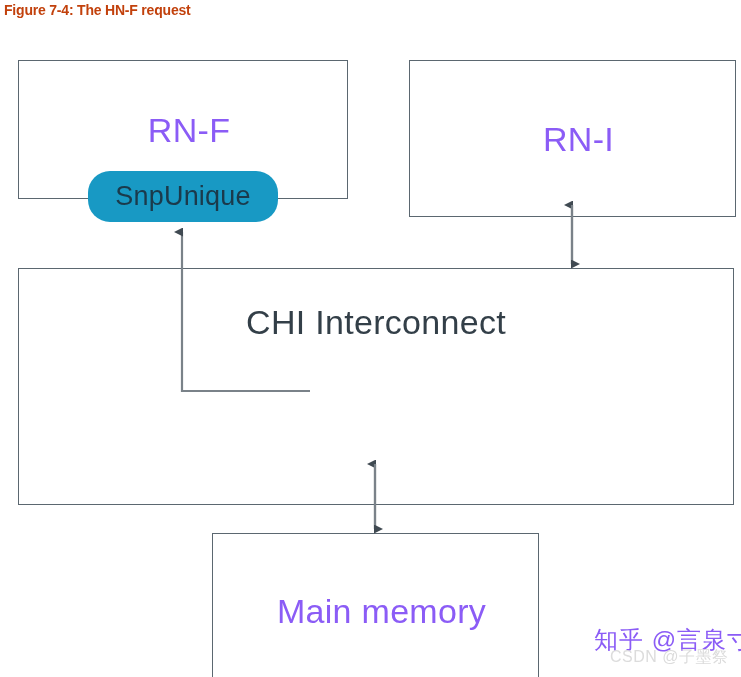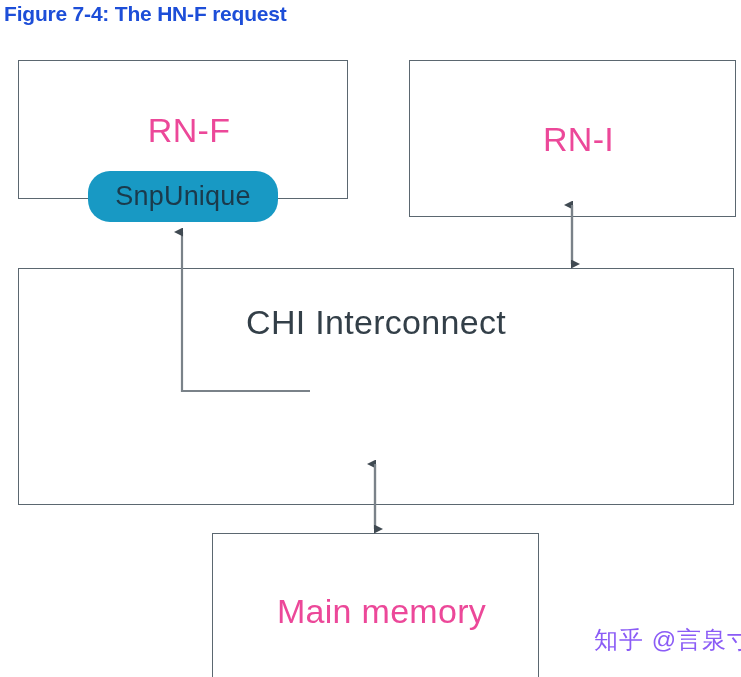--- a/index.html
+++ b/index.html
@@ -13,40 +13,40 @@
     position: relative;
     overflow: hidden;
     font-family: "Liberation Sans", sans-serif;
     -webkit-font-smoothing: antialiased;
   }
 
   #figure-title {
     position: absolute;
     left: 4px;
     top: 2px;
-    font-size: 21px;
+    font-size: 14px;
     font-weight: bold;
-    color: #1d4ed8;
+    color: #c2410c;
     letter-spacing: -0.2px;
     white-space: nowrap;
   }
 
   .node-box {
     position: absolute;
     box-sizing: border-box;
     background: #ffffff;
     border: 1.4px solid #5b6770;
     display: flex;
     align-items: center;
     justify-content: center;
   }
 
   .node-label {
     font-size: 34px;
-    color: #ec4899;
+    color: #8b5cf6;
     font-weight: 400;
     letter-spacing: 0.3px;
     line-height: 1;
     margin-left: 12px;
   }
 
   #rnf-box   { left: 18px;  top: 60px;  width: 330px; height: 139px; }
   #rni-box   { left: 409px; top: 60px;  width: 327px; height: 157px; }
   #chi-box   { left: 18px;  top: 268px; width: 716px; height: 237px; }
   #mem-box   { left: 212px; top: 533px; width: 327px; height: 156px; }
@@ -174,13 +174,14 @@
     <line x1="375" y1="464" x2="375" y2="529" stroke="#7a8289" stroke-width="2.2" marker-end="url(#arrow-down)"></line>
   </g>
 </svg>
 
 <div id="snpunique-box">
   <span id="snpunique-label">SnpUnique</span>
 </div>
 
 <div id="watermark">
   <div id="wm-zhihu">知乎 @言泉寸</div>
+  <div id="wm-csdn">CSDN @子墨祭</div>
 </div>
 
 </body></html>

